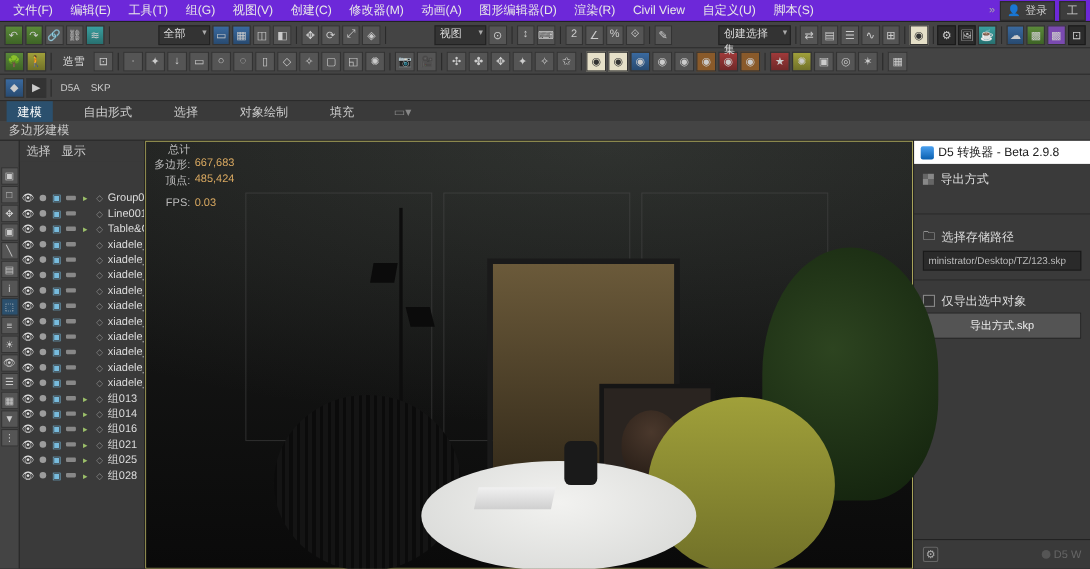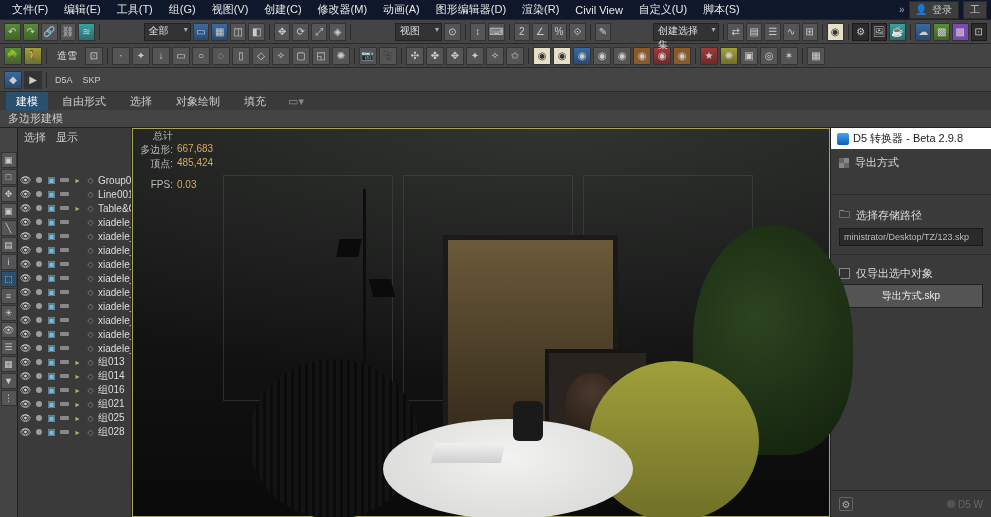--- a/index.html
+++ b/index.html
@@ -1,19 +1,19 @@
 <!DOCTYPE html>
 <html><head>
 <meta charset="utf-8">
 <style>
 * { margin: 0; padding: 0; box-sizing: border-box; font-family: "Microsoft YaHei", sans-serif; }
 body { background: #3a3a3a; color: #ccc; font-size: 11px; overflow: hidden; width: 991px; height: 517px; position: relative; }
 
 
-.menubar { background: #0f172a; height: 20px; display: flex; align-items: center; padding: 0 4px; border-bottom: 1px solid #222; }
+.menubar { background: #6d28d9; height: 20px; display: flex; align-items: center; padding: 0 4px; border-bottom: 1px solid #222; }
 .menubar .menu-item { padding: 2px 8px; cursor: pointer; color: #e8e8e8; white-space: nowrap; }
 .menubar-right { margin-left: auto; display: flex; align-items: center; gap: 4px; font-size: 10px; }
 .login-chip { border:1px solid #2a2a2a; padding:1px 6px; display:flex; align-items:center; gap:4px; background:#3d3d3d; }
 
 
 .toolbar-row { background: #444; display: flex; align-items: center; padding: 2px 4px; border-bottom: 1px solid #2a2a2a; gap: 2px; flex-wrap: nowrap; }
 .toolbar-row .tb-btn { width: 18px; height: 18px; background: #555; border: 1px solid #333; display: flex; align-items: center; justify-content: center; font-size: 10px; color: #ccc; cursor: pointer; }
 .green   { background: linear-gradient(#5b8a3a,#3e6426)!important; }
 .blue    { background: linear-gradient(#3a6aa0,#284a70)!important; }
 .red     { background: linear-gradient(#a03a3a,#702828)!important; }
@@ -21,21 +21,21 @@
 .teal    { background: linear-gradient(#3aa0a0,#287070)!important; }
 .pale    { background: #e6e0c8 !important; color:#333!important; }
 .darkslot{ background:#2b2b2b!important; border-color:#1a1a1a!important; }
 .violet  { background:#7a4ab0!important; }
 .brown   { background:#8a5a2a!important; }
 .toolbar-row .tb-sep { width: 1px; height: 16px; background: #2a2a2a; margin: 0 2px; }
 .toolbar-row .tb-dd  { background:#333; border:1px solid #222; height:18px; color:#ddd; font-size:10px; padding:0 14px 0 4px; position:relative;margin-left:40px; }
 .toolbar-row .tb-dd::after{content:"▾"; position:absolute; right:2px; top:1px; font-size:8px; color:#aaa;}
 
 
-.ribbon-tabs { background:#3a3a3a; height:18px; display:flex; align-items:center; padding:0 6px; gap:4px;}
+.ribbon-tabs { background:#3a3a3a; height:18px; display:flex; align-items:center; padding:0 6px; gap:18px;}
 .ribbon-tabs .rtab{ padding:2px 10px; font-size:11px; color:#ccc; cursor:pointer; }
 .ribbon-tabs .rtab.active{ background:#2b506e; color:#fff; }
 .ribbon-sub { background:#444; height:18px; color:#ccc; padding:2px 8px; display:flex; align-items:center; border-bottom:1px solid #222;}
 
 
 .main { display:flex; height: calc(517px - 20px - 24px - 24px - 24px - 18px - 18px); }
 .left-icon-col { width:18px; background:#444; border-right:1px solid #222; display:flex; flex-direction:column; gap:1px; padding-top:24px;}
 .left-icon-col .licon{ width:16px; height:16px; background:#555; margin:0 auto; border:1px solid #333; font-size:9px; display:flex; align-items:center; justify-content:center;}
 .left-icon-col .licon.active{ background:#2b506e;}
 

